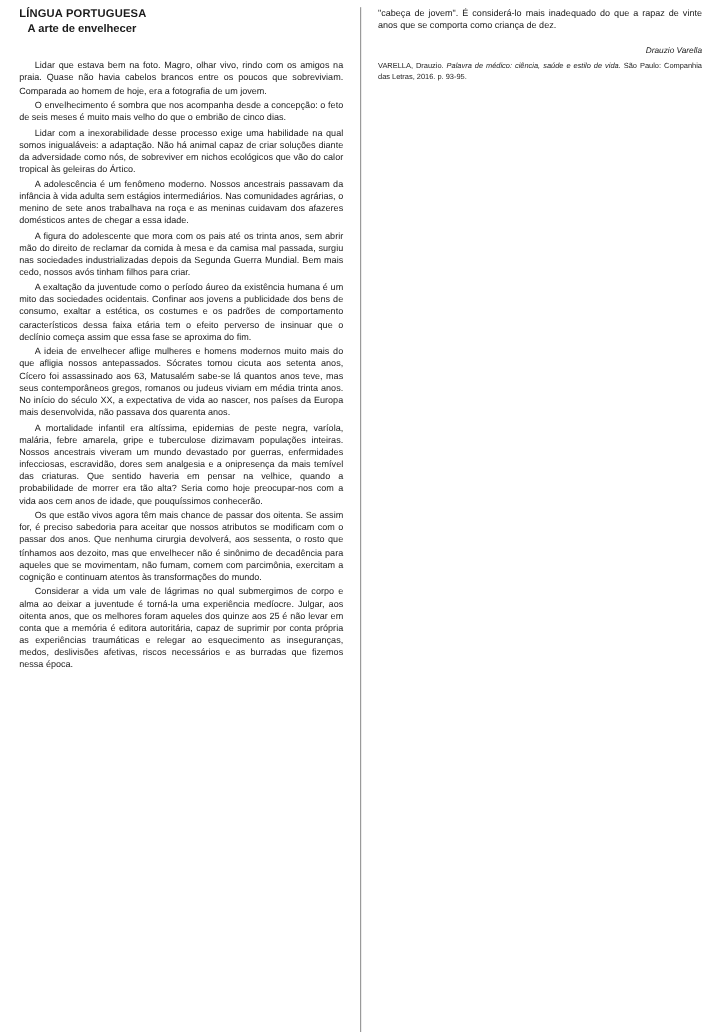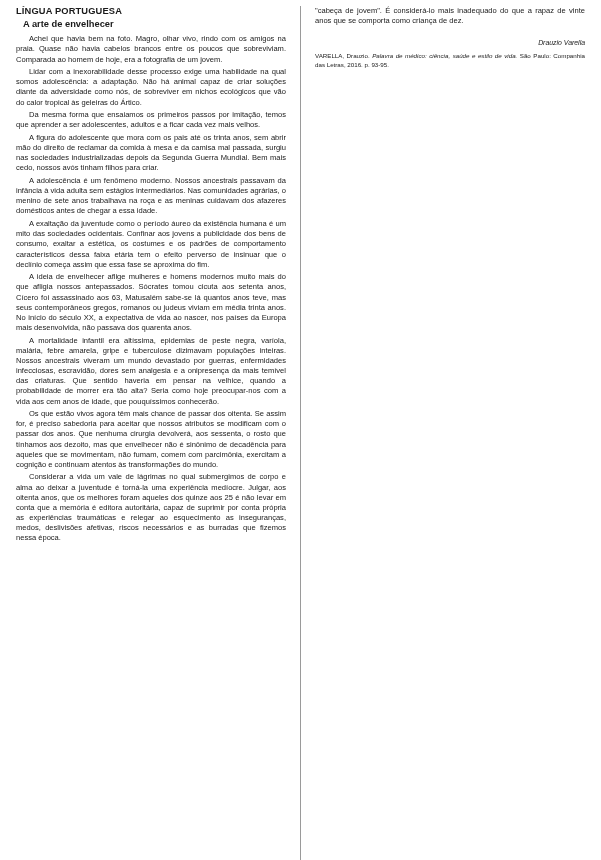--- a/index.html
+++ b/index.html
@@ -43,21 +43,21 @@
   .subject {
     font-size: 9.3px;
     font-weight: bold;
     letter-spacing: 0.15px;
     margin: 0 0 1px 0;
     line-height: 1.25;
   }
   .article-title {
     font-size: 9.3px;
     font-weight: bold;
-    margin: 0 0 4px 7px;
+    margin: 0 0 20px 7px;
     line-height: 1.25;
   }
   p.body {
     font-size: 7.55px;
     line-height: 1.345;
     text-align: justify;
     text-justify: inter-word;
     margin: 0 0 2.5px 0;
     text-indent: 13px;
     hyphens: manual;
@@ -85,25 +85,25 @@
 </head>
 <body>
 
 <div class="page">
   <div class="columns">
 
     <div class="col col-left">
       <div class="subject">LÍNGUA PORTUGUESA</div>
       <div class="article-title">A arte de envelhecer</div>
 
-      <p class="body">Achei que havia bem na foto. Magro, olhar vivo, rindo com os amigos na praia. Quase não havia cabelos brancos entre os poucos que sobreviviam. Comparada ao homem de hoje, era a fotografia de um jovem.</p>
-      <p class="body">Lidar com a inexorabilidade desse processo exige uma habilidade na qual somos adolescência: a adaptação. Não há animal capaz de criar soluções diante da adversidade como nós, de sobreviver em nichos ecológicos que vão do calor tropical às geleiras do Ártico.</p>
-      <p class="body">Da mesma forma que ensaiamos os primeiros passos por imitação, temos que aprender a ser adolescentes, adultos e a ficar cada vez mais velhos.</p>
+      <p class="body">Lidar que estava bem na foto. Magro, olhar vivo, rindo com os amigos na praia. Quase não havia cabelos brancos entre os poucos que sobreviviam. Comparada ao homem de hoje, era a fotografia de um jovem.</p>
+      <p class="body">O envelhecimento é sombra que nos acompanha desde a concepção: o feto de seis meses é muito mais velho do que o embrião de cinco dias.</p>
+      <p class="body">Lidar com a inexorabilidade desse processo exige uma habilidade na qual somos inigualáveis: a adaptação. Não há animal capaz de criar soluções diante da adversidade como nós, de sobreviver em nichos ecológicos que vão do calor tropical às geleiras do Ártico.</p>
+      <p class="body">A adolescência é um fenômeno moderno. Nossos ancestrais passavam da infância à vida adulta sem estágios intermediários. Nas comunidades agrárias, o menino de sete anos trabalhava na roça e as meninas cuidavam dos afazeres domésticos antes de chegar a essa idade.</p>
       <p class="body">A figura do adolescente que mora com os pais até os trinta anos, sem abrir mão do direito de reclamar da comida à mesa e da camisa mal passada, surgiu nas sociedades industrializadas depois da Segunda Guerra Mundial. Bem mais cedo, nossos avós tinham filhos para criar.</p>
-      <p class="body">A adolescência é um fenômeno moderno. Nossos ancestrais passavam da infância à vida adulta sem estágios intermediários. Nas comunidades agrárias, o menino de sete anos trabalhava na roça e as meninas cuidavam dos afazeres domésticos antes de chegar a essa idade.</p>
       <p class="body">A exaltação da juventude como o período áureo da existência humana é um mito das sociedades ocidentais. Confinar aos jovens a publicidade dos bens de consumo, exaltar a estética, os costumes e os padrões de comportamento característicos dessa faixa etária tem o efeito perverso de insinuar que o declínio começa assim que essa fase se aproxima do fim.</p>
       <p class="body">A ideia de envelhecer aflige mulheres e homens modernos muito mais do que afligia nossos antepassados. Sócrates tomou cicuta aos setenta anos, Cícero foi assassinado aos 63, Matusalém sabe-se lá quantos anos teve, mas seus contemporâneos gregos, romanos ou judeus viviam em média trinta anos. No início do século XX, a expectativa de vida ao nascer, nos países da Europa mais desenvolvida, não passava dos quarenta anos.</p>
       <p class="body">A mortalidade infantil era altíssima, epidemias de peste negra, varíola, malária, febre amarela, gripe e tuberculose dizimavam populações inteiras. Nossos ancestrais viveram um mundo devastado por guerras, enfermidades infecciosas, escravidão, dores sem analgesia e a onipresença da mais temível das criaturas. Que sentido haveria em pensar na velhice, quando a probabilidade de morrer era tão alta? Seria como hoje preocupar-nos com a vida aos cem anos de idade, que pouquíssimos conhecerão.</p>
       <p class="body">Os que estão vivos agora têm mais chance de passar dos oitenta. Se assim for, é preciso sabedoria para aceitar que nossos atributos se modificam com o passar dos anos. Que nenhuma cirurgia devolverá, aos sessenta, o rosto que tínhamos aos dezoito, mas que envelhecer não é sinônimo de decadência para aqueles que se movimentam, não fumam, comem com parcimônia, exercitam a cognição e continuam atentos às transformações do mundo.</p>
       <p class="body">Considerar a vida um vale de lágrimas no qual submergimos de corpo e alma ao deixar a juventude é torná-la uma experiência medíocre. Julgar, aos oitenta anos, que os melhores foram aqueles dos quinze aos 25 é não levar em conta que a memória é editora autoritária, capaz de suprimir por conta própria as experiências traumáticas e relegar ao esquecimento as inseguranças, medos, deslivisões afetivas, riscos necessários e as burradas que fizemos nessa época.</p>
     </div>
 
     <div class="col col-right">
       <p class="body noindent">"cabeça de jovem". É considerá-lo mais inadequado do que a rapaz de vinte anos que se comporta como criança de dez.</p>
 

